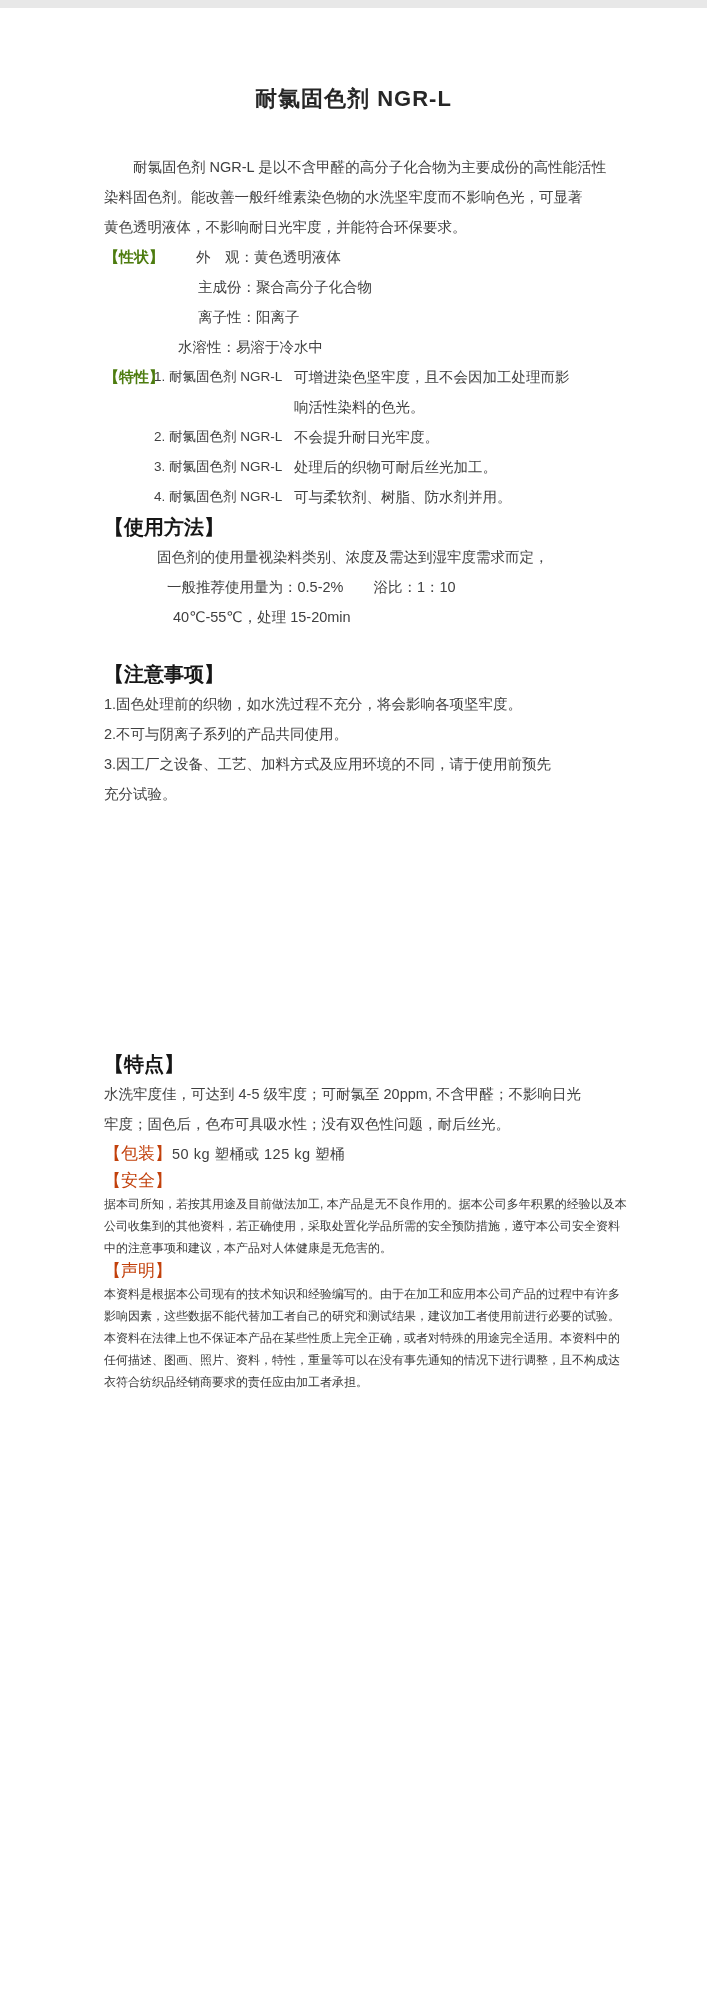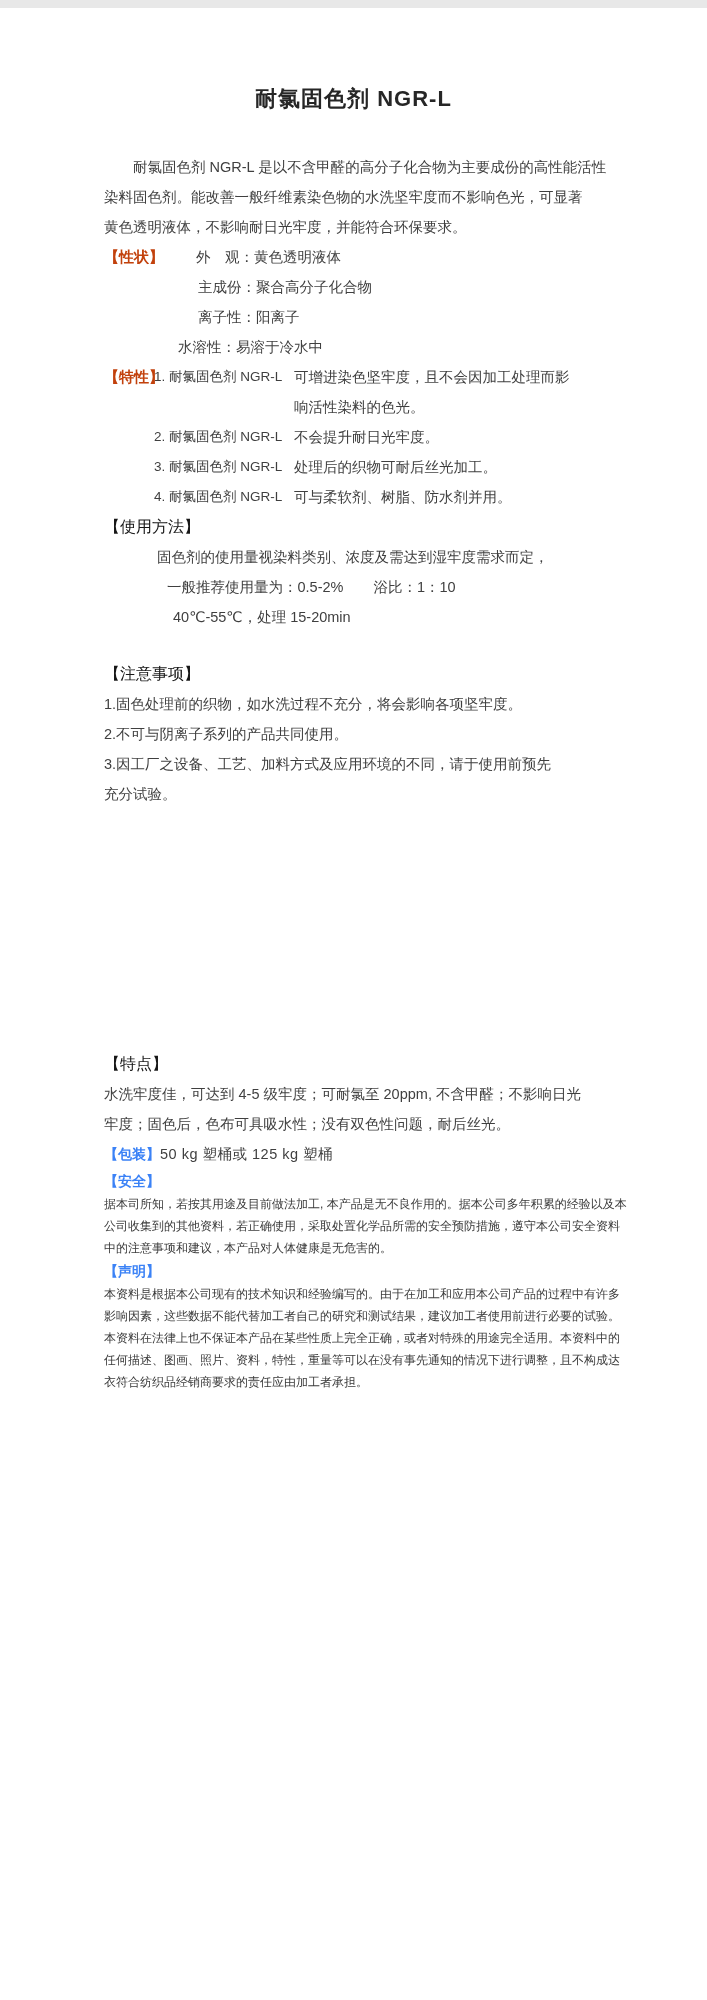--- a/index.html
+++ b/index.html
@@ -16,23 +16,23 @@
     font-size:22px; font-weight:bold; color:#262626; letter-spacing:1px;
     line-height:26px;
   }
 
   .body-line { font-size:14.5px; line-height:30px; white-space:nowrap; }
   .small-line { font-size:12px; line-height:22px; white-space:nowrap; color:#3a3a3a; }
 
   .intro { margin-top:40px; }
   .first-indent { text-indent:2em; }
 
-  .h-inline { font-weight:bold; color:#c2410c; font-size:15px; }
-  .h-block  { font-weight:normal; color:#161616; font-size:16px; line-height:30px; }
-  .h-big    { font-weight:bold; color:#3b82f6; font-size:14px; line-height:24px; }
+  .h-inline { font-weight:bold; color:#4d7c0f; font-size:15px; }
+  .h-block  { font-weight:bold; color:#161616; font-size:20px; line-height:30px; }
+  .h-big    { font-weight:normal; color:#c2410c; font-size:17px; line-height:24px; }
 
   
   .prop-first { display:flex; }
   .prop-first .h-inline { width:92px; flex:none; }
   .pl-main { padding-left:94px; }
   .pl-ion  { padding-left:94px; }
   .pl-ph   { padding-left:104px; }
   .pl-sol  { padding-left:74px; }
 
   

